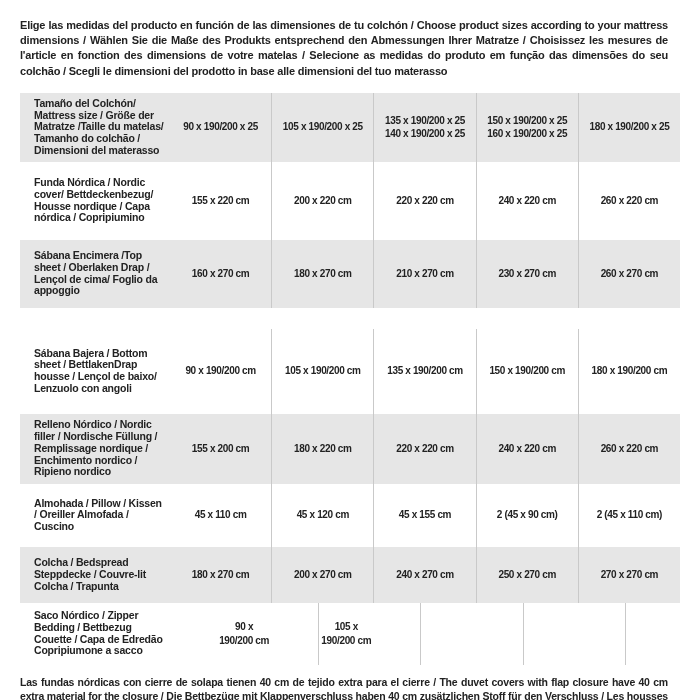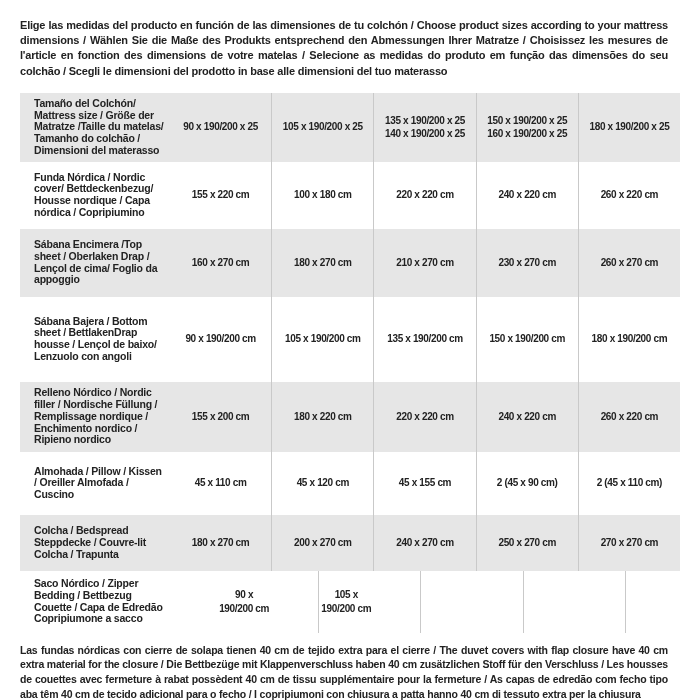--- a/index.html
+++ b/index.html
@@ -13,23 +13,23 @@
 
   .intro{
     font-size:11px;font-weight:bold;line-height:1.38;
     letter-spacing:-0.2px;text-align:justify;margin:0 0 14px 0;
   }
 
   .table{width:660px;}
   .row{display:flex;align-items:stretch;}
   .row:nth-child(odd){background:#e6e6e6;}
   .row:nth-child(1){height:69px;}
-  .row:nth-child(2){height:67px;}
+  .row:nth-child(2){height:78px;}
   .row:nth-child(3){height:68px;}
-  .row:nth-child(4){height:85px;}
+  .row:nth-child(4){height:85px;margin-top:21px;}
   .row:nth-child(5){height:70px;}
   .row:nth-child(6){height:63px;}
   .row:nth-child(7){height:56px;}
   .row:nth-child(8){height:62px;gap:47px;}
 
   .label{
     flex:0 0 150px;box-sizing:border-box;
     display:flex;align-items:center;
     padding-left:14px;padding-right:4px;
     font-size:10.5px;font-weight:bold;line-height:1.12;
@@ -67,21 +67,21 @@
       <div class="cell">135 x 190/200 x 25
 140 x 190/200 x 25</div>
       <div class="cell">150 x 190/200 x 25
 160 x 190/200 x 25</div>
       <div class="cell">180 x 190/200 x 25</div>
     </div>
 
     <div class="row">
       <div class="label">Funda Nórdica /  Nordic cover/ Bettdeckenbezug/ Housse nordique / Capa nórdica / Copripiumino</div>
       <div class="cell">155 x 220 cm</div>
-      <div class="cell">100 x 180 cm</div>
+      <div class="cell">200 x 220 cm</div>
       <div class="cell">220 x 220 cm</div>
       <div class="cell">240 x 220 cm</div>
       <div class="cell">260 x 220 cm</div>
     </div>
 
     <div class="row">
       <div class="label">Sábana Encimera /Top sheet / Oberlaken Drap / Lençol de cima/ Foglio da appoggio</div>
       <div class="cell">160 x 270 cm</div>
       <div class="cell">180 x 270 cm</div>
       <div class="cell">210 x 270 cm</div>

